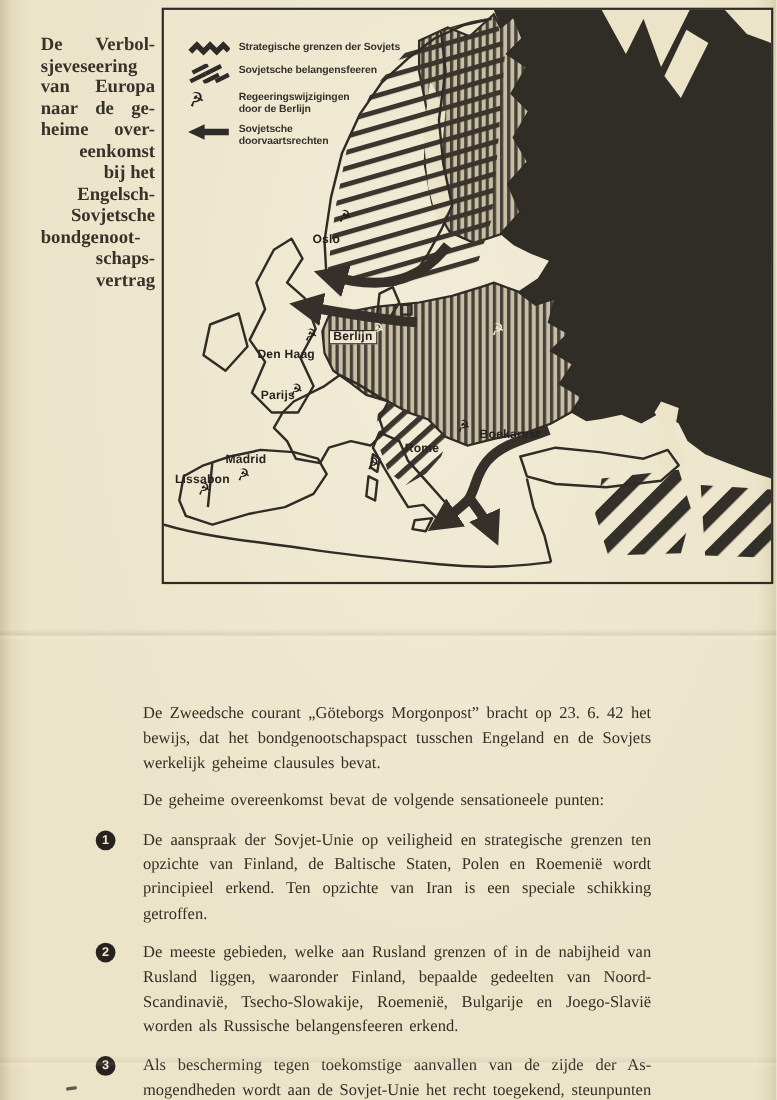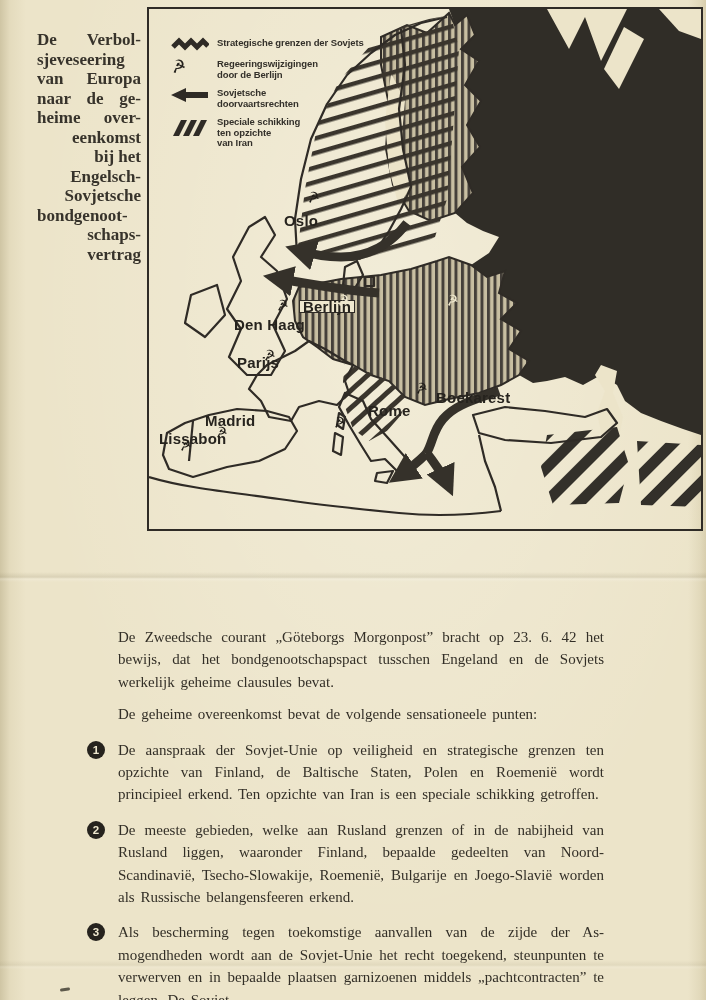--- a/index.html
+++ b/index.html
@@ -29,28 +29,28 @@
   .legend{position:absolute;left:22px;top:28px;width:206px;display:flex;flex-direction:column;gap:7px;}
   .lrow{display:flex;align-items:flex-start;}
   .licon{width:46px;flex:0 0 46px;display:flex;align-items:center;min-height:14px;}
   .llabel{font-family:"Liberation Sans","DejaVu Sans",sans-serif;font-weight:bold;
     font-size:9.5px;line-height:10.5px;letter-spacing:-0.1px;color:#33302a;white-space:pre-line;padding-top:1px;}
   .sbox{width:35px;height:14px;border:1.5px solid #2f2b26;box-sizing:border-box;
     background:repeating-linear-gradient(90deg,#45403a 0 2.5px,#cfc6a9 2.5px 6px);}
   .hsleg{font-family:"DejaVu Sans",sans-serif;font-size:17px;line-height:17px;color:#26231e;transform:rotate(-14deg);display:inline-block;}
 
   .city{position:absolute;font-family:"Liberation Sans","DejaVu Sans",sans-serif;
-    font-weight:bold;font-size:15px;color:#26231e;letter-spacing:.2px;white-space:nowrap;}
+    font-weight:bold;font-size:11px;color:#26231e;letter-spacing:.2px;white-space:nowrap;}
   .city.boxed{background:#efe8cf;border:1.5px solid #2f2b26;padding:0 3px;line-height:11px;}
   .hs{position:absolute;font-family:"DejaVu Sans",sans-serif;font-size:14px;color:#201d18;transform:rotate(-12deg);}
 
   
   .bodytext{position:absolute;left:118px;top:626px;width:486px;
     font-size:15px;line-height:22.4px;color:#332f27;word-spacing:2px;}
-  .bodytext p{margin:0;text-align:justify;}
+  .bodytext p{margin:12px;text-align:justify;}
   .sub{margin-top:10px !important;}
   .point{position:relative;margin-top:13px;}
   .badge{position:absolute;left:-31px;top:2px;width:18px;height:18px;border-radius:50%;
     background:#26231e;color:#efe8cf;font-family:"Liberation Sans","DejaVu Sans",sans-serif;
     font-weight:bold;font-size:11.5px;line-height:18px;text-align:center;}
 </style>
 </head>
 <body>
 
 <div class="page">
@@ -158,47 +158,47 @@
       <div class="lrow">
         <span class="licon">
           <svg width="38" height="14" viewBox="0 0 38 14">
               <polyline points="2,10 8,4 14,10 20,4 26,10 32,4 37,9" fill="none" stroke="#2f2b26" stroke-width="5"></polyline>
             </svg>
         </span>
         <span class="llabel">Strategische grenzen der Sovjets</span>
       </div>
       <div class="lrow">
         <span class="licon">
+          <svg width="38" height="18" viewBox="0 0 38 18">
+              <g stroke="#2f2b26" stroke-width="4">
+                <line x1="4" y1="8" x2="18" y2="1"></line>
+                <line x1="16" y1="9" x2="30" y2="2"></line>
+                <line x1="2" y1="16" x2="16" y2="9"></line>
+                <line x1="14" y1="17" x2="28" y2="10"></line>
+                <line x1="25" y1="16" x2="37" y2="10"></line>
+              </g>
+            </svg>
+        </span>
+        <span class="llabel">Sovjetsche belangensfeeren</span>
+      </div>
+      <div class="lrow">
+        <span class="licon">
             <span class="hsleg">☭</span>
           </span>
         <span class="llabel">Regeeringswijzigingen
 door de Berlijn</span>
       </div>
       <div class="lrow">
         <span class="licon">
           <svg width="38" height="16" viewBox="0 0 38 16">
               <polygon points="0,8 15,1 15,5 37,5 37,11 15,11 15,15" fill="#2f2b26"></polygon>
             </svg>
         </span>
         <span class="llabel">Sovjetsche
 doorvaartsrechten</span>
-      </div>
-      <div class="lrow">
-        <span class="licon">
-          <svg width="38" height="20" viewBox="0 0 38 20">
-              <g fill="#2f2b26">
-                <polygon points="2,20 10,4 16,4 8,20"></polygon>
-                <polygon points="12,20 20,4 26,4 18,20"></polygon>
-                <polygon points="22,20 30,4 36,4 28,20"></polygon>
-              </g>
-            </svg>
-        </span>
-        <span class="llabel">Speciale schikking
-ten opzichte
-van Iran</span>
       </div>
     </div>
 
     <span class="city" style="left:135px;top:203px;">Oslo</span>
     <span class="city" style="left:85px;top:307px;">Den Haag</span>
     <span class="city boxed" style="left:150px;top:291px;">Berlijn</span>
     <span class="city" style="left:88px;top:345px;">Parijs</span>
     <span class="city" style="left:56px;top:403px;">Madrid</span>
     <span class="city" style="left:10px;top:421px;">Lissabon</span>
     <span class="city" style="left:171px;top:393px;margin-left:48px;">Rome</span>

